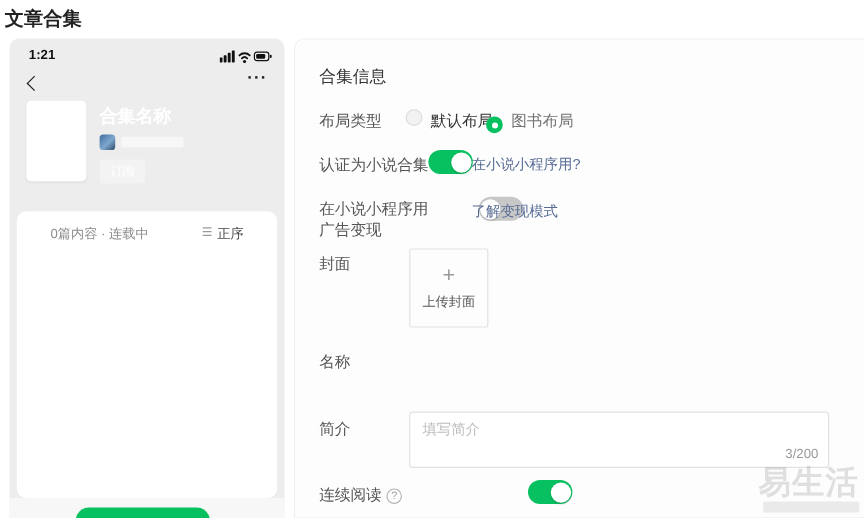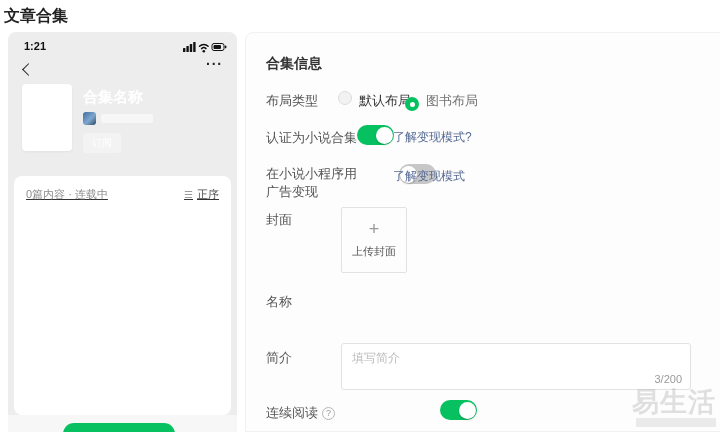--- a/index.html
+++ b/index.html
@@ -24,33 +24,33 @@
     background:#fff; border-radius:4px; box-shadow:0 1px 3px rgba(0,0,0,.05); }
   .coll-name { position:absolute; left:75px; top:56px; font-size:15px; font-weight:bold; color:#fff; }
   .acct-row { position:absolute; left:75px; top:80px; display:flex; align-items:center; gap:5px; }
   .avatar { width:13px; height:13px; border-radius:3px;
     background:linear-gradient(135deg,#3f6b9e 0%,#7fa8cf 55%,#2e4a66 100%); }
   .acct-bar { width:52px; height:9px; border-radius:2px; background:rgba(255,255,255,.55); }
   .subscribe-btn { position:absolute; left:75px; top:101px; padding:3px 9px; font-size:10px;
     color:#fff; background:rgba(255,255,255,.34); border-radius:3px; cursor:pointer; }
   .phone-card { position:absolute; left:6px; right:6px; top:144px; height:239px;
     background:#fff; border-radius:8px; }
-  .card-bar { display:flex; justify-content:space-between; align-items:flex-start; padding:11px 12px;text-decoration:underline; }
+  .card-bar { display:flex; justify-content:space-between; align-items:flex-start; padding:11px 28px; }
   .card-summary { font-size:11px; color:#8c8c8c; }
   .sort-ctl { display:flex; align-items:center; gap:4px; font-size:11px; color:#4a4a4a; cursor:pointer; }
   .sort-glyph { font-size:10px; color:#9a9a9a; }
   .bottom-strip { position:absolute; left:0; right:0; top:383px; height:17px; background:#f7f7f7; }
   .green-cta { position:absolute; left:55px; top:391px; width:112px; height:22px;
     background:#07c160; border-radius:12px; cursor:pointer; }
 
   
   .form-panel { position:absolute; left:245px; top:32px; width:477px; height:400px;
     background:#fdfdfd; border:1px solid #f1f1f1; border-radius:8px 0 0 0; }
   .abs { position:absolute; }
-  .sec-title { left:20px; top:22px; font-size:14px; font-weight:bold; color:#333; }
+  .sec-title { left:20px; top:22px; font-size:14px; font-weight:normal; color:#333; }
   .f-label { font-size:13px; color:#555; }
   .blue-link { font-size:12px; color:#576b95; cursor:pointer; }
 
   .radio { width:14px; height:14px; border-radius:50%; display:inline-block; cursor:pointer; }
   .radio.off { background:#f2f2f2; border:1px solid #dcdcdc; }
   .radio.on  { background:#07c160; position:relative; }
   .radio.on:after { content:""; position:absolute; left:4.5px; top:4.5px; width:5px; height:5px;
     border-radius:50%; background:#fff; }
 
   .toggle { width:37px; height:20px; border-radius:10px; position:relative; cursor:pointer; display:inline-block; }
@@ -148,21 +148,21 @@
   
   <div class="abs f-label" style="left:20px;top:59px;">布局类型</div>
   <span class="abs radio off" style="left:92px;top:58px;"></span>
   <span class="abs f-label" style="left:113px;top:59px;color:#333;">默认布局</span>
   <span class="abs radio on" style="left:159px;top:58px;"></span>
   <span class="abs f-label" style="left:180px;top:59px;color:#737373;">图书布局</span>
 
   
   <div class="abs f-label" style="left:20px;top:96px;">认证为小说合集</div>
   <span class="abs toggle on" style="left:93px;top:92px;"><span class="knob"></span></span>
-  <span class="abs blue-link" style="left:147px;top:96px;">了解变现模式?</span>
+  <span class="abs blue-link" style="left:147px;top:96px;">在小说小程序用?</span>
 
   
   <div class="abs f-label" style="left:20px;top:132px;">在小说小程序用</div>
   <div class="abs f-label" style="left:20px;top:150px;">广告变现</div>
   <span class="abs toggle off" style="left:93px;top:131px;"><span class="knob"></span></span>
   <span class="abs blue-link" style="left:147px;top:135px;">了解变现模式</span>
 
   
   <div class="abs f-label" style="left:20px;top:178px;">封面</div>
   <div class="abs upload-box">

